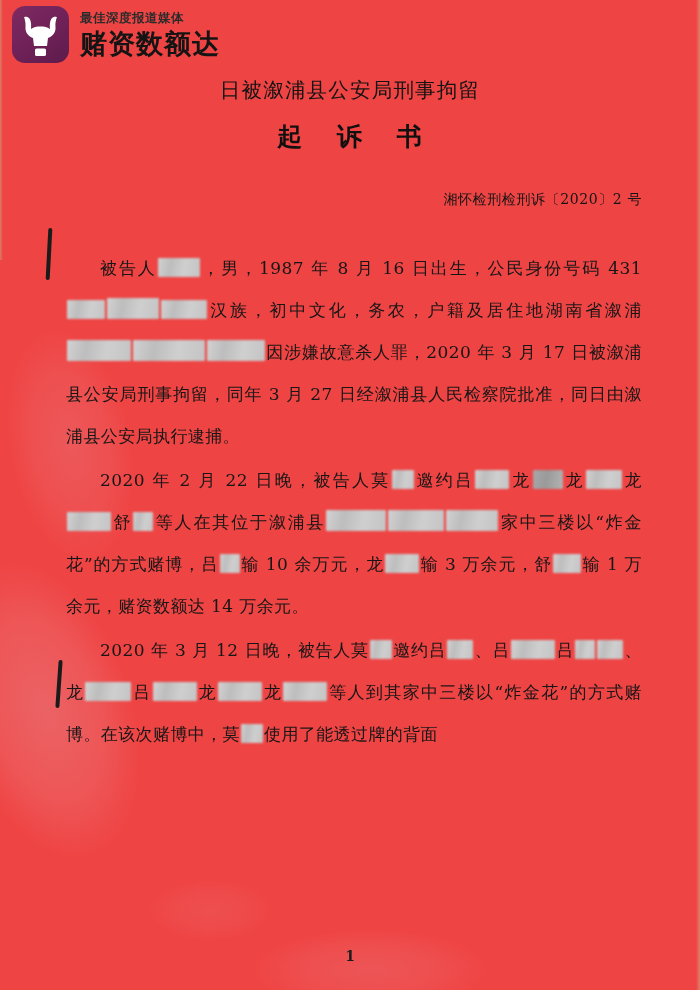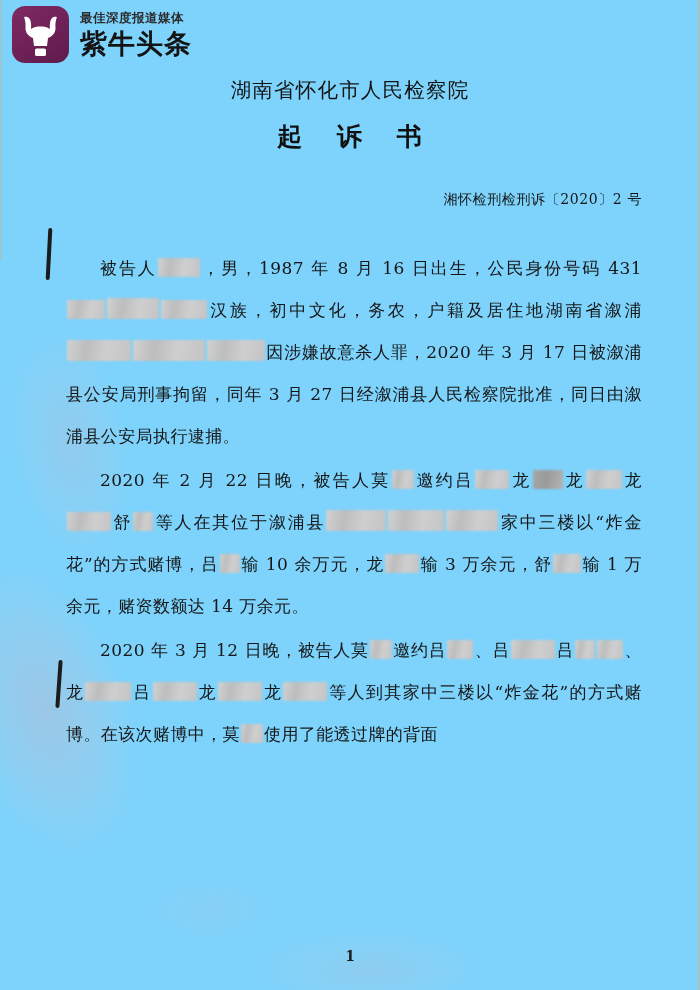--- a/index.html
+++ b/index.html
@@ -13,21 +13,21 @@
     position: relative;
     overflow: hidden;
     font-family: "DejaVu Serif", "Liberation Serif", serif;
     color: #1a1a1a;
   }
 
   
   #page {
     position: absolute;
     inset: 0;
-    background: #7dd3fc;
+    background: #ef4444;
   }
   .paper-stain {
     position: absolute;
     pointer-events: none;
     background: radial-gradient(ellipse at center, rgba(226,170,178,0.30) 0%, rgba(232,190,195,0.14) 45%, rgba(255,255,255,0) 72%);
   }
   .stain-a { left: -40px;  top: 560px; width: 170px; height: 300px; transform: rotate(-18deg); }
   .stain-b { left: 10px;   top: 330px; width: 120px; height: 230px; transform: rotate(-10deg); opacity: .65; }
   .stain-c { left: 255px;  top: 930px; width: 230px; height: 80px;  opacity: .55; }
   .stain-d { left: 150px;  top: 880px; width: 120px; height: 60px;  opacity: .35; }
@@ -168,26 +168,26 @@
 
   <div id="masthead">
     <div class="logo-badge">
       <svg width="57" height="57" viewBox="0 0 57 57" aria-hidden="true">
         <path d="M12 11 C12 11, 15 10, 17 12 C19 14, 19.5 19, 19 23 C22 21, 24.5 20.5, 28.5 20.5 C32.5 20.5, 35 21, 38 23 C37.5 19, 38 14, 40 12 C42 10, 45 11, 45 11 C45 11, 43 16, 43.5 21 C44 26, 41 30, 36 32 L35 40 L22 40 L21 32 C16 30, 13 26, 13.5 21 C14 16, 12 11, 12 11 Z" fill="#ffffff"></path>
         <rect x="23" y="42.5" width="11" height="7.5" rx="1.6" fill="#ffffff"></rect>
       </svg>
     </div>
     <div class="brand-block">
       <div class="brand-tag">最佳深度报道媒体</div>
-      <div class="brand-name">紫牛头条</div>
+      <div class="brand-name">赌资数额达</div>
     </div>
   </div>
 
   <div id="doc">
-    <div class="doc-org">湖南省怀化市人民检察院</div>
+    <div class="doc-org">日被溆浦县公安局刑事拘留</div>
     <div class="doc-title">起 诉 书</div>
     <div class="doc-caseno">湘怀检刑检刑诉〔2020〕2 号</div>
     <div id="bodytext">
         <p class="para">被告人<span class="redact" style="width: 42px;"></span>，男，1987 年 8 月 16 日出生，公民身份号码 431<span class="redact" style="width: 38px;"></span><span class="redact tall" style="width: 52px;"></span><span class="redact" style="width: 46px;"></span>汉族，初中文化，务农，户籍及居住地湖南省溆浦<span class="redact tall" style="width: 64px;"></span><span class="redact tall" style="width: 72px;"></span><span class="redact tall" style="width: 58px;"></span>因涉嫌故意杀人罪，2020 年 3 月 17 日被溆浦县公安局刑事拘留，同年 3 月 27 日经溆浦县人民检察院批准，同日由溆浦县公安局执行逮捕。</p>
         <p class="para">2020 年 2 月 22 日晚，被告人莫<span class="redact" style="width: 22px;"></span>邀约吕<span class="redact" style="width: 34px;"></span>龙<span class="redact dark" style="width: 30px;"></span>龙<span class="redact" style="width: 36px;"></span>龙<span class="redact" style="width: 44px;"></span>舒<span class="redact" style="width: 20px;"></span>等人在其位于溆浦县<span class="redact tall" style="width: 60px;"></span><span class="redact tall" style="width: 56px;"></span><span class="redact tall" style="width: 52px;"></span>家中三楼以“炸金花”的方式赌博，吕<span class="redact" style="width: 20px;"></span>输 10 余万元，龙<span class="redact" style="width: 34px;"></span>输 3 万余元，舒<span class="redact" style="width: 28px;"></span>输 1 万余元，赌资数额达 14 万余元。</p>
         <p class="para">2020 年 3 月 12 日晚，被告人莫<span class="redact" style="width: 22px;"></span>邀约吕<span class="redact" style="width: 26px;"></span>、吕<span class="redact" style="width: 44px;"></span>吕<span class="redact" style="width: 20px;"></span><span class="redact" style="width: 26px;"></span>、龙<span class="redact" style="width: 46px;"></span>吕<span class="redact" style="width: 44px;"></span>龙<span class="redact" style="width: 44px;"></span>龙<span class="redact" style="width: 44px;"></span>等人到其家中三楼以“炸金花”的方式赌博。在该次赌博中，莫<span class="redact" style="width: 22px;"></span>使用了能透过牌的背面</p>
       </div>
   </div>
 
   <div class="margin-mark" id="mark-1"></div>

